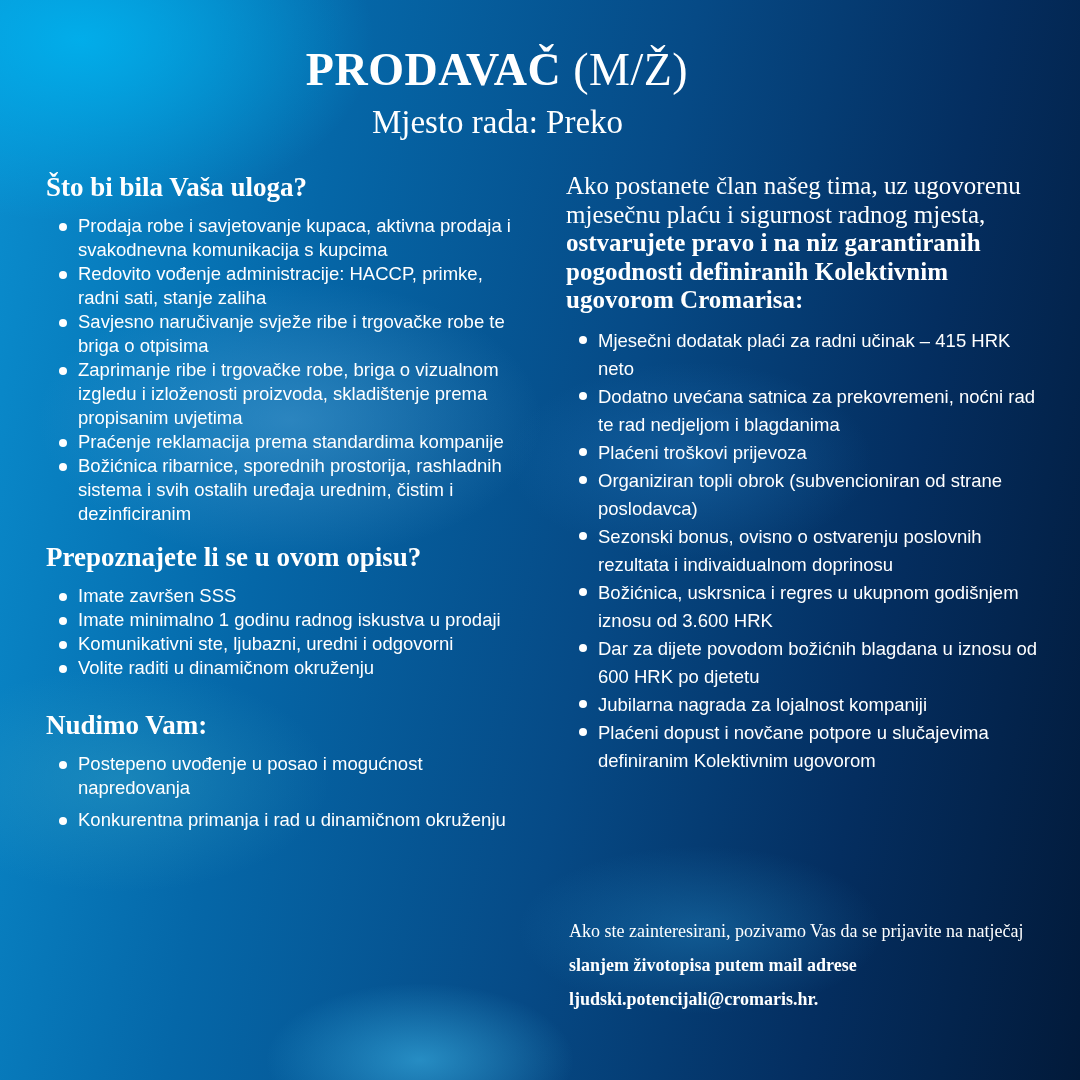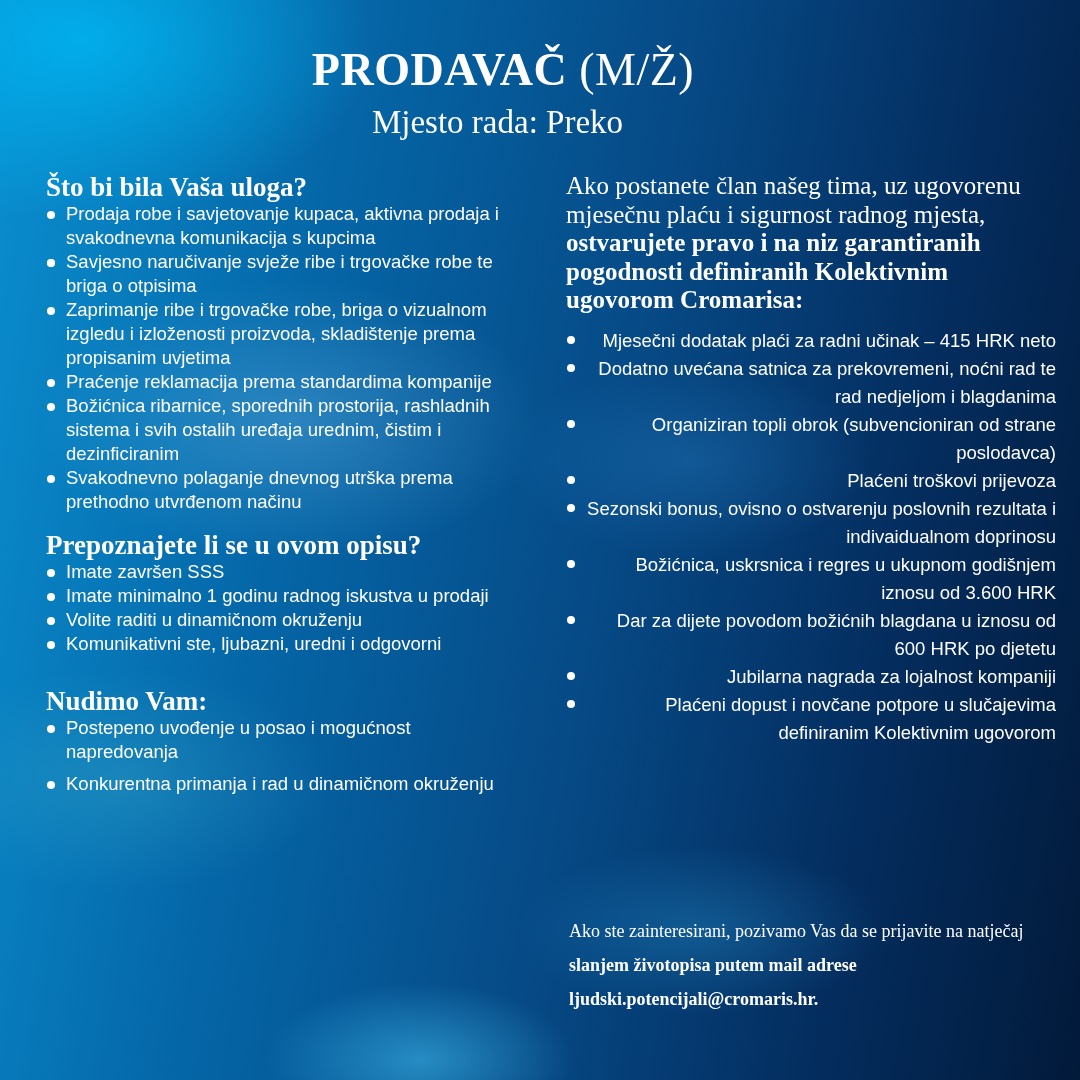--- a/index.html
+++ b/index.html
@@ -10,60 +10,60 @@
       radial-gradient(ellipse 420px 260px at 80px 40px, rgba(0,180,240,0.85), rgba(0,180,240,0) 70%),
       radial-gradient(ellipse 360px 200px at 290px 420px, rgba(90,170,220,0.45), rgba(90,170,220,0) 70%),
       radial-gradient(ellipse 300px 160px at 120px 780px, rgba(60,170,200,0.35), rgba(60,170,200,0) 70%),
       radial-gradient(ellipse 260px 120px at 700px 930px, rgba(40,150,210,0.35), rgba(40,150,210,0) 70%),
       radial-gradient(ellipse 220px 110px at 420px 1060px, rgba(60,180,230,0.6), rgba(60,180,230,0) 70%),
       radial-gradient(ellipse 260px 140px at 690px 460px, rgba(40,130,200,0.35), rgba(40,130,200,0) 70%),
       linear-gradient(100deg, #0a8fd0 0%, #0567a8 28%, #064a86 55%, #042e60 78%, #021a3a 100%);
   }
 
   .title {
-    position: absolute; left: 16px; top: 42px; width: 956px; text-align: center;
+    position: absolute; left: 10px; top: 42px; width: 956px; text-align: center;
     font-family: "Liberation Serif", "DejaVu Serif", serif;
     font-size: 46px; line-height: 56px; letter-spacing: 0.5px; padding-left: 9px;
   }
   .title b { font-weight: 700; }
   .title .light { font-weight: 400; }
   .subtitle {
     position: absolute; left: 0; top: 100px; width: 995px; text-align: center;
     font-family: "Liberation Serif", "DejaVu Serif", serif;
     font-size: 33px; line-height: 44px;
   }
 
   .col-left { position: absolute; left: 46px; top: 172px; width: 480px; }
   .col-right { position: absolute; left: 566px; top: 172px; width: 490px; }
 
   h2 {
     margin: 0; font-family: "Liberation Serif", "DejaVu Serif", serif;
     font-weight: 700; font-size: 27px; line-height: 30px;
   }
-  ul { list-style: none; margin: 0; padding: 0; }
+  ul { list-style: none; margin: 12px; padding: 0; }
   li {
     position: relative; padding-left: 20px;
     font-family: "Liberation Sans", "DejaVu Sans", sans-serif;
     font-size: 18.5px; line-height: 24px;
   }
   .bullet {
     position: absolute; left: 1px; top: 9px; width: 8px; height: 8px;
     border-radius: 50%; background: #ffffff;
   }
   .sec2 { margin-top: 16px; }
   .sec3 { margin-top: 30px; }
   .offer li { margin-bottom: 8px; line-height: 24px; }
 
   .intro {
     margin: 0; font-family: "Liberation Serif", "DejaVu Serif", serif;
     font-size: 25px; line-height: 28.5px;
   }
   .intro b { font-weight: 700; }
   .benefits { margin-top: 12px; }
-  .benefits li { line-height: 28px; text-align: right; }
+  .benefits li { line-height: 28px; }
 
   .outro {
     position: absolute; left: 569px; top: 896px; width: 470px;
     font-family: "Liberation Serif", "DejaVu Serif", serif;
     font-size: 18px; line-height: 34px;
   }
   .outro b { font-weight: 700; }
 </style>
 </head>
 <body>
@@ -71,55 +71,54 @@
 <div class="title">
   <b>PRODAVAČ</b><span class="light"> (M/Ž)</span>
 </div>
 <div class="subtitle">Mjesto rada: Preko</div>
 
 <div class="col-left">
   <section>
     <h2>Što bi bila Vaša uloga?</h2>
     <ul>
       <li><span class="bullet"></span><span>Prodaja robe i savjetovanje kupaca, aktivna prodaja i svakodnevna komunikacija s kupcima</span></li>
-      <li><span class="bullet"></span></li>
+      <li><span class="bullet"></span><span>Redovito vođenje administracije: HACCP, primke, radni sati, stanje zaliha</span></li>
       <li><span class="bullet"></span><span>Savjesno naručivanje svježe ribe i trgovačke robe te briga o otpisima</span></li>
       <li><span class="bullet"></span><span>Zaprimanje ribe i trgovačke robe, briga o vizualnom izgledu i izloženosti proizvoda, skladištenje prema propisanim uvjetima</span></li>
       <li><span class="bullet"></span><span>Praćenje reklamacija prema standardima kompanije</span></li>
       <li><span class="bullet"></span><span>Božićnica ribarnice, sporednih prostorija, rashladnih sistema i svih ostalih uređaja urednim, čistim i dezinficiranim</span></li>
-      <li><span class="bullet"></span><span>Svakodnevno polaganje dnevnog utrška prema prethodno utvrđenom načinu</span></li>
     </ul>
   </section>
 
   <section class="sec2">
     <h2>Prepoznajete li se u ovom opisu?</h2>
     <ul>
       <li><span class="bullet"></span><span>Imate završen SSS</span></li>
       <li><span class="bullet"></span><span>Imate minimalno 1 godinu radnog iskustva u prodaji</span></li>
+      <li><span class="bullet"></span><span>Komunikativni ste, ljubazni, uredni i odgovorni</span></li>
       <li><span class="bullet"></span><span>Volite raditi u dinamičnom okruženju</span></li>
-      <li><span class="bullet"></span><span>Komunikativni ste, ljubazni, uredni i odgovorni</span></li>
     </ul>
   </section>
 
   <section class="sec3 offer">
     <h2 style="margin-bottom:0;">Nudimo Vam:</h2>
     <ul>
       <li><span class="bullet"></span><span>Postepeno uvođenje u posao i mogućnost napredovanja</span></li>
       <li><span class="bullet"></span><span>Konkurentna primanja i rad u dinamičnom okruženju</span></li>
     </ul>
   </section>
 </div>
 
 <div class="col-right">
   <p class="intro"><span>Ako postanete član našeg tima, uz ugovorenu mjesečnu plaću i sigurnost radnog mjesta, </span><b>ostvarujete pravo i na niz garantiranih pogodnosti definiranih Kolektivnim ugovorom Cromarisa:</b></p>
   <ul class="benefits">
     <li><span class="bullet"></span><span>Mjesečni dodatak plaći za radni učinak – 415 HRK neto</span></li>
     <li><span class="bullet"></span><span>Dodatno uvećana satnica za prekovremeni, noćni rad te rad nedjeljom i blagdanima</span></li>
+    <li><span class="bullet"></span><span>Plaćeni troškovi prijevoza</span></li>
     <li><span class="bullet"></span><span>Organiziran topli obrok (subvencioniran od strane poslodavca)</span></li>
-    <li><span class="bullet"></span><span>Plaćeni troškovi prijevoza</span></li>
     <li><span class="bullet"></span><span>Sezonski bonus, ovisno o ostvarenju poslovnih rezultata i indivaidualnom doprinosu</span></li>
     <li><span class="bullet"></span><span>Božićnica, uskrsnica i regres u ukupnom godišnjem iznosu od 3.600 HRK</span></li>
     <li><span class="bullet"></span><span>Dar za dijete povodom božićnih blagdana u iznosu od 600 HRK po djetetu</span></li>
     <li><span class="bullet"></span><span>Jubilarna nagrada za lojalnost kompaniji</span></li>
     <li><span class="bullet"></span><span>Plaćeni dopust i novčane potpore u slučajevima definiranim Kolektivnim ugovorom</span></li>
   </ul>
 </div>
 
 <p class="outro"><span>Ako ste zainteresirani, pozivamo Vas da se prijavite na natječaj </span><b>slanjem životopisa putem mail adrese ljudski.potencijali@cromaris.hr.</b></p>
 

